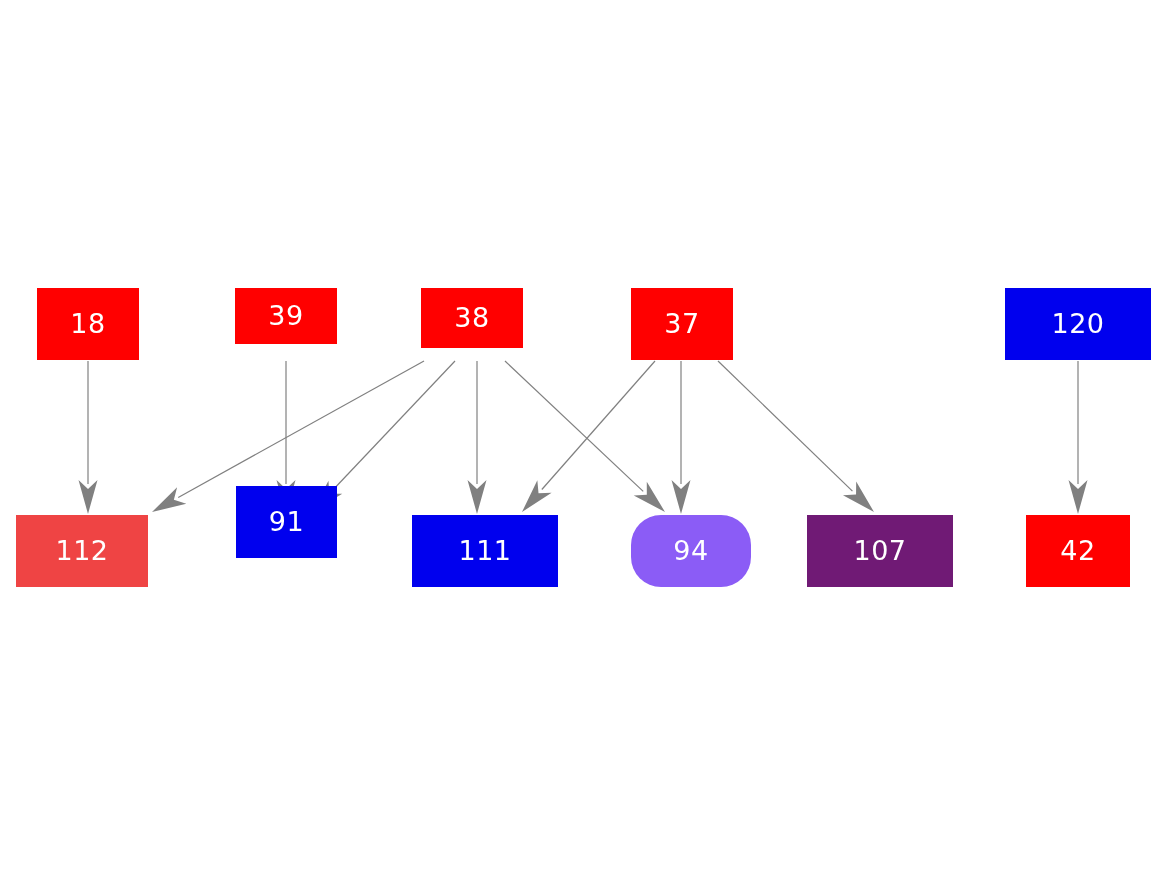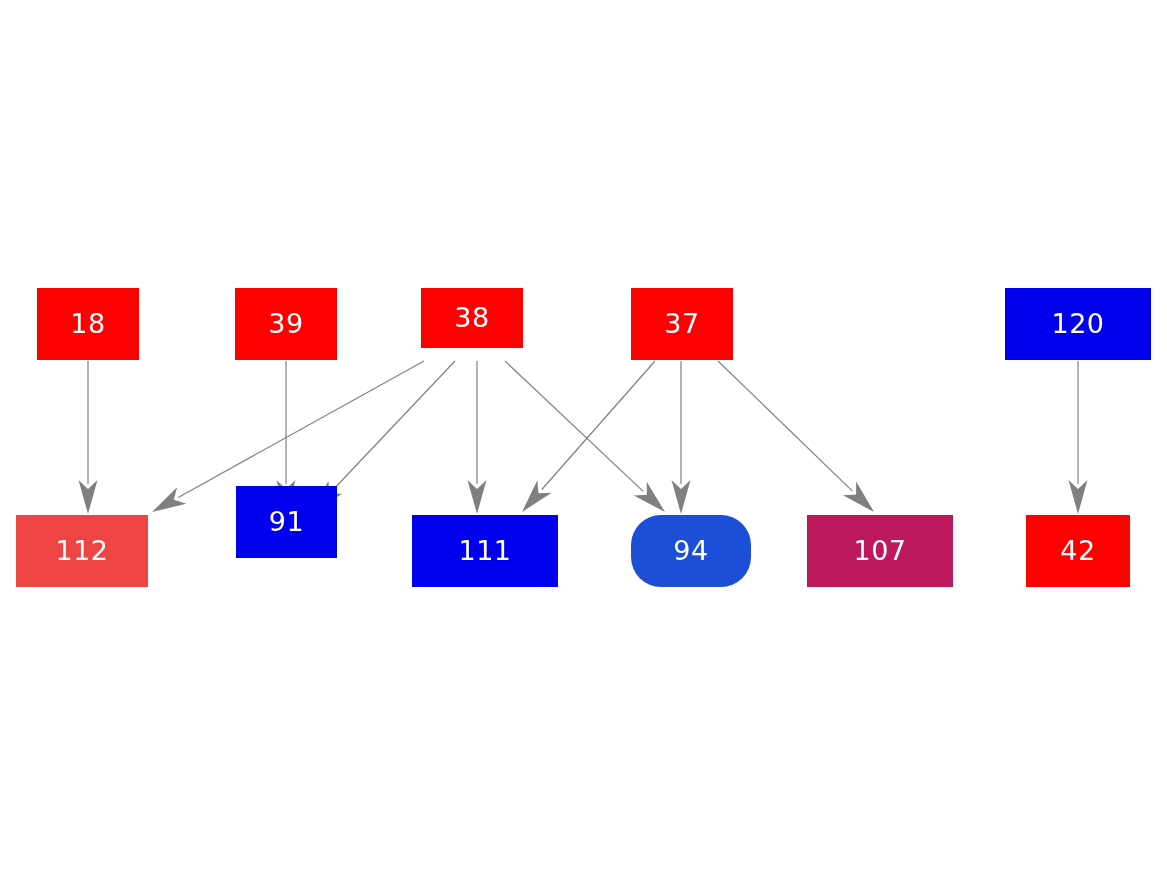--- a/index.html
+++ b/index.html
@@ -87,44 +87,44 @@
       </g>
       <g>
         <line x1="1078" y1="361" x2="1078" y2="484" stroke="#808080" stroke-width="1.2"></line>
         <polygon points="1078.00,514.00 1068.50,480.00 1078.00,489.00 1087.50,480.00" fill="#808080"></polygon>
       </g>
     </svg>
   <div id="node-layer">
       <div class="node" style="left: 37px; top: 288px; width: 102px; height: 72px; background: rgb(255, 0, 0);">
         <span class="node-label" style="color: rgb(255, 255, 255);">18</span>
       </div>
-      <div class="node" style="left: 235px; top: 288px; width: 102px; height: 72px; background: rgb(255, 0, 0);">
+      <div class="node" style="left: 235px; top: 288px; width: 102px; height: 56px; background: rgb(255, 0, 0);">
         <span class="node-label" style="color: rgb(255, 255, 255);">39</span>
       </div>
       <div class="node" style="left: 421px; top: 288px; width: 102px; height: 60px; background: rgb(255, 0, 0);">
         <span class="node-label" style="color: rgb(255, 255, 255);">38</span>
       </div>
       <div class="node" style="left: 631px; top: 288px; width: 102px; height: 72px; background: rgb(255, 0, 0);">
         <span class="node-label" style="color: rgb(255, 255, 255);">37</span>
       </div>
       <div class="node" style="left: 1005px; top: 288px; width: 146px; height: 72px; background: rgb(0, 0, 238);">
         <span class="node-label" style="color: rgb(255, 255, 255);">120</span>
       </div>
       <div class="node" style="left: 16px; top: 515px; width: 132px; height: 72px; background: #ef4444;">
         <span class="node-label" style="color: rgb(255, 255, 255);">112</span>
       </div>
       <div class="node" style="left: 236px; top: 486px; width: 101px; height: 72px; background: rgb(0, 0, 238);">
         <span class="node-label" style="color: rgb(255, 255, 255);">91</span>
       </div>
       <div class="node" style="left: 412px; top: 515px; width: 146px; height: 72px; background: rgb(0, 0, 238);">
         <span class="node-label" style="color: rgb(255, 255, 255);">111</span>
       </div>
-      <div class="node" style="left: 631px; top: 515px; width: 120px; height: 72px; background: #1d4ed8; border-radius: 30px;">
+      <div class="node" style="left: 631px; top: 515px; width: 120px; height: 72px; background: #8b5cf6; border-radius: 30px;">
         <span class="node-label" style="color: rgb(255, 255, 255);">94</span>
       </div>
-      <div class="node" style="left: 807px; top: 515px; width: 146px; height: 72px; background: #be185d;">
+      <div class="node" style="left: 807px; top: 515px; width: 146px; height: 72px; background: #701a75;">
         <span class="node-label" style="color: rgb(255, 255, 255);">107</span>
       </div>
       <div class="node" style="left: 1026px; top: 515px; width: 104px; height: 72px; background: rgb(255, 0, 0);">
         <span class="node-label" style="color: rgb(255, 255, 255);">42</span>
       </div>
     </div>
 </div>
 
 </body></html>

